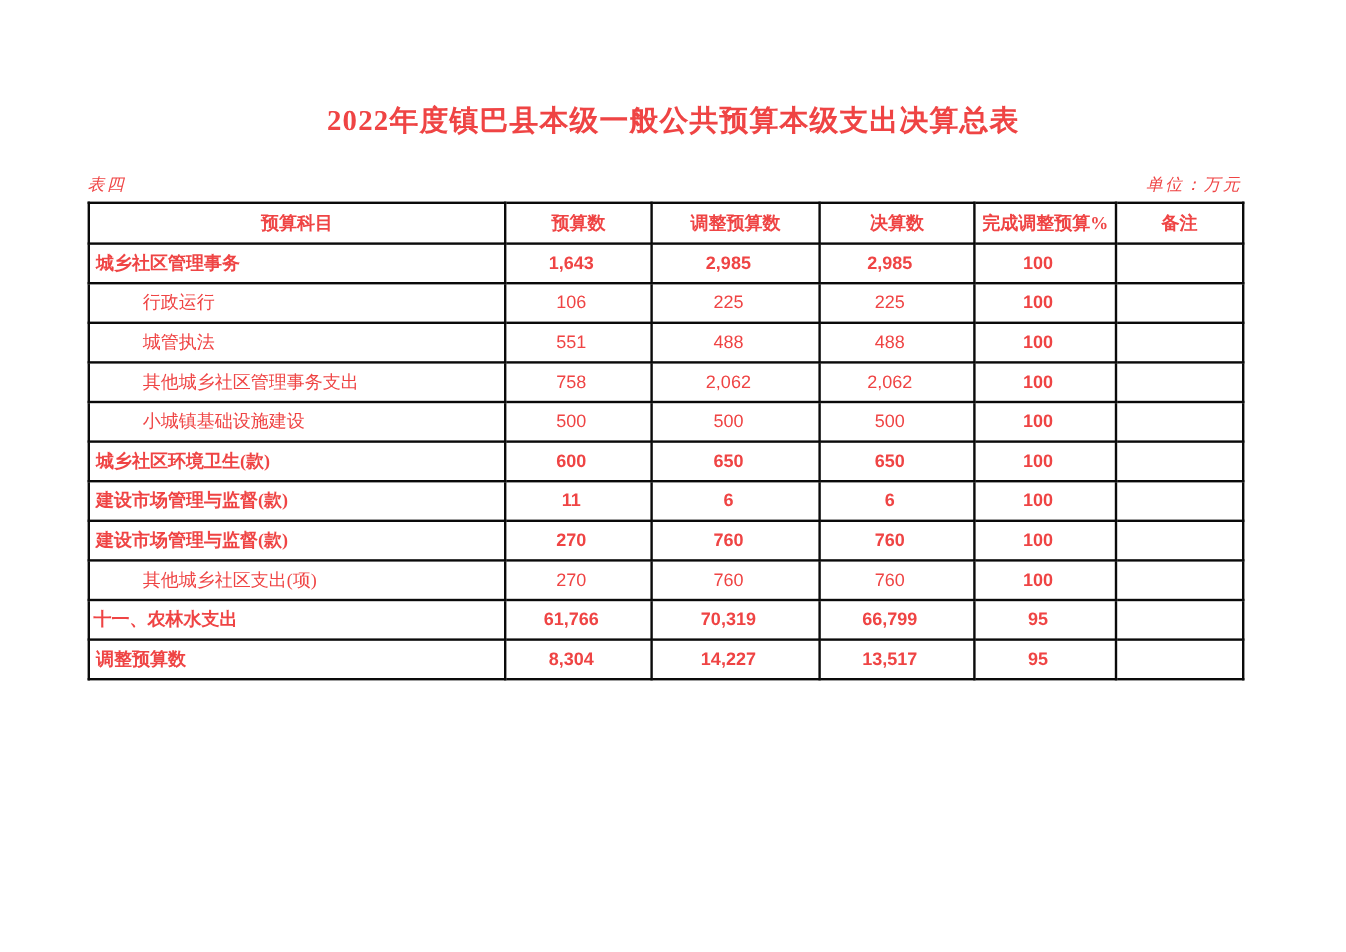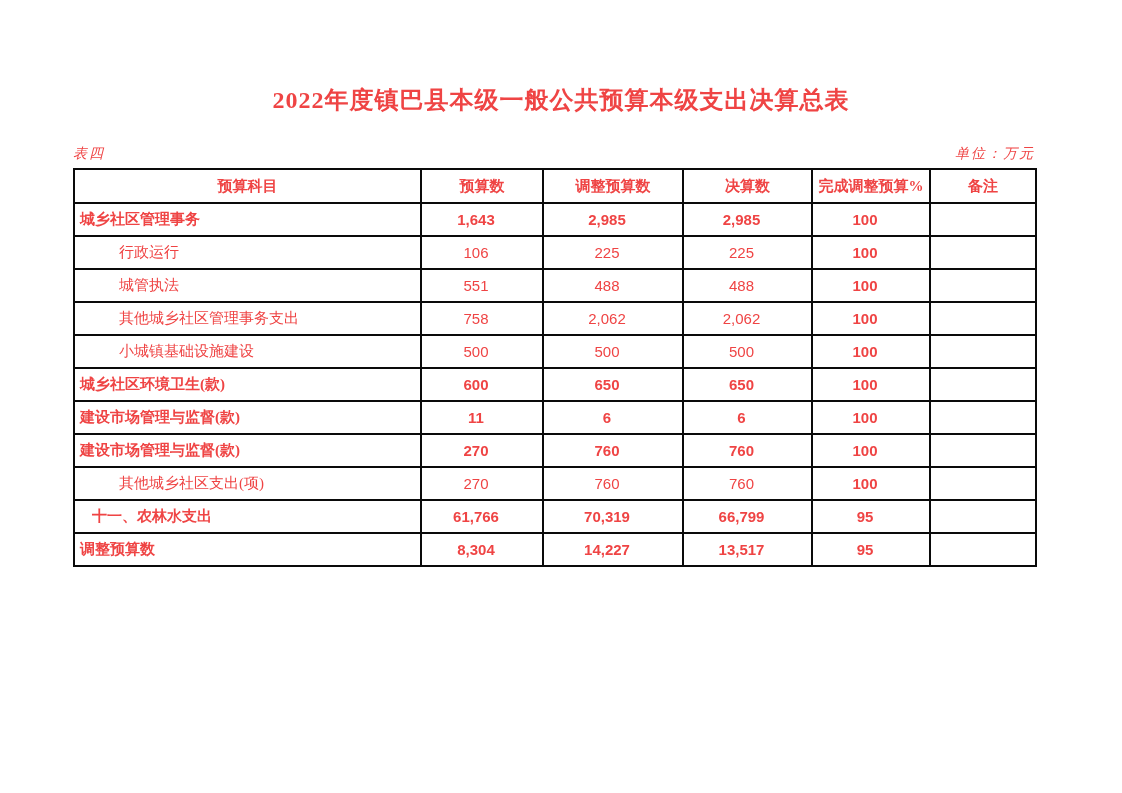--- a/index.html
+++ b/index.html
@@ -52,21 +52,21 @@
     white-space:nowrap;
   }
   table.budget thead th {
     height:34px;
     font-weight:bold;
     text-align:center;
     font-family:"Liberation Serif","DejaVu Serif",serif;
     border-radius:14px;
   }
   td.subject { text-align:left; font-family:"Liberation Serif","DejaVu Serif",serif; }
-  td.indent-0 { padding-left:17px; }
+  td.indent-0 { padding-left:3px; }
   td.indent-1 { padding-left:5px; }
   td.indent-2 { padding-left:44px; }
   td.num {
     text-align:center;
     padding-right:12px;
     font-family:Liberation Sans, sans-serif;
     font-size:15px;
   }
   tr.bold td { font-weight:bold; }
   td.pct { font-weight:bold; }

